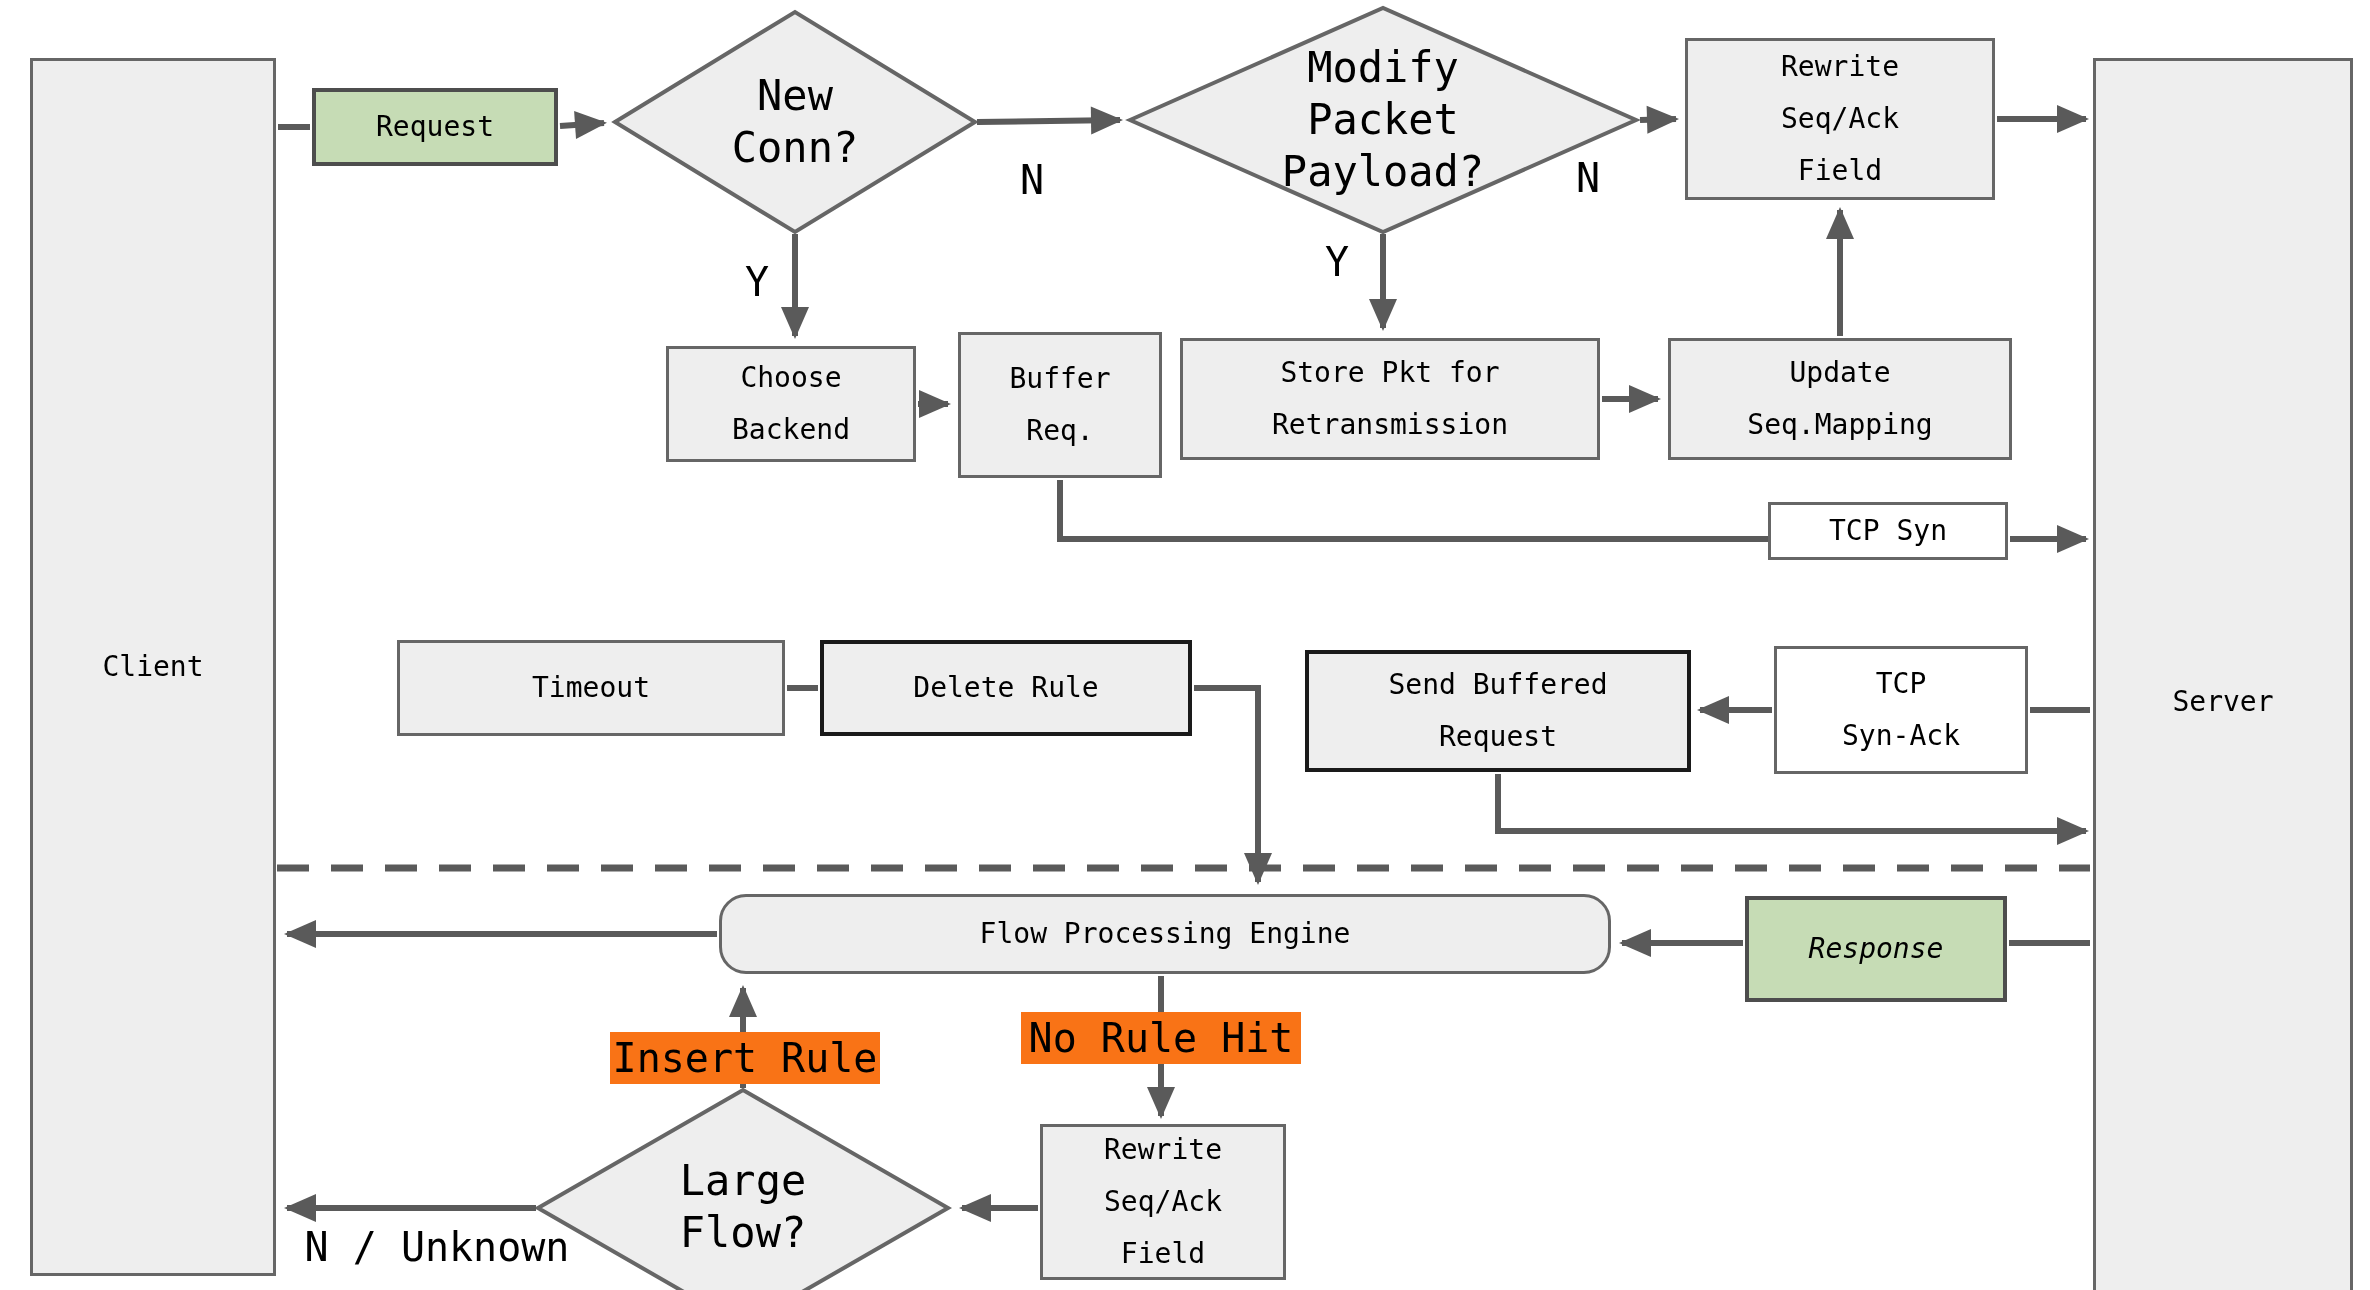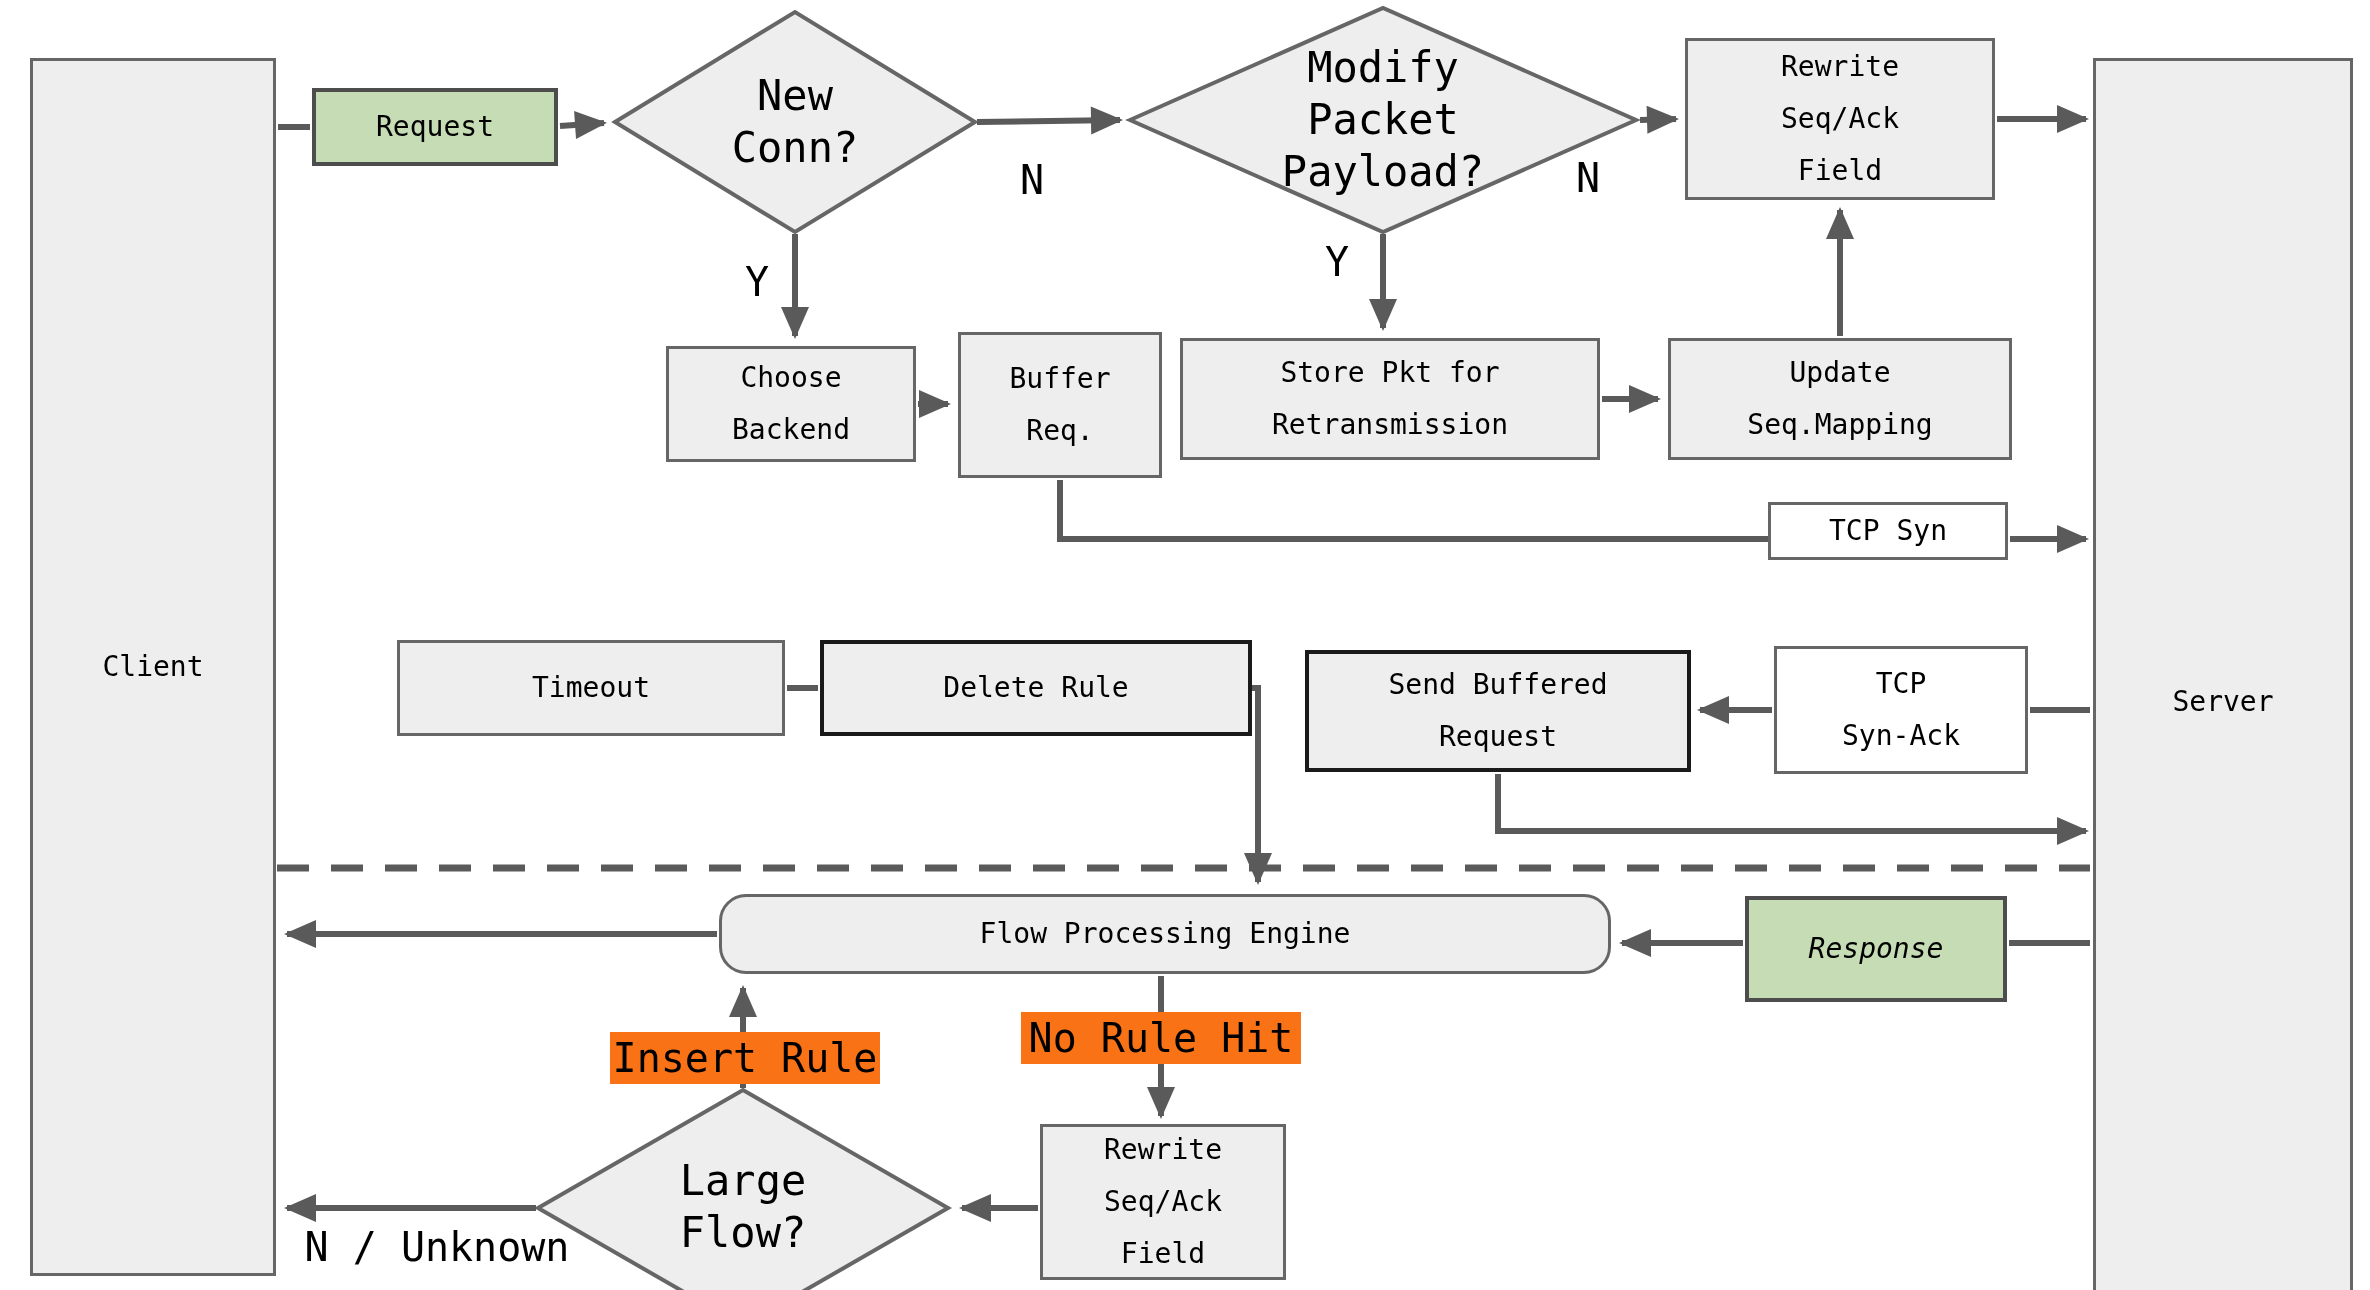--- a/index.html
+++ b/index.html
@@ -116,21 +116,21 @@
   <div class="node" style="left:1668px;top:338px;width:344px;height:122px;">
     <span>Update
 Seq.Mapping</span>
   </div>
   <div class="node white" style="left:1768px;top:502px;width:240px;height:58px;">
     <span>TCP Syn</span>
   </div>
   <div class="node" style="left:397px;top:640px;width:388px;height:96px;">
     <span>Timeout</span>
   </div>
-  <div class="node dark" style="left:820px;top:640px;width:432px;height:96px;">
+  <div class="node dark" style="left:820px;top:640px;width:372px;height:96px;">
     <span>Delete Rule</span>
   </div>
   <div class="node dark" style="left:1305px;top:650px;width:386px;height:122px;">
     <span>Send Buffered
 Request</span>
   </div>
   <div class="node white" style="left:1774px;top:646px;width:254px;height:128px;">
     <span>TCP
 Syn-Ack</span>
   </div>

